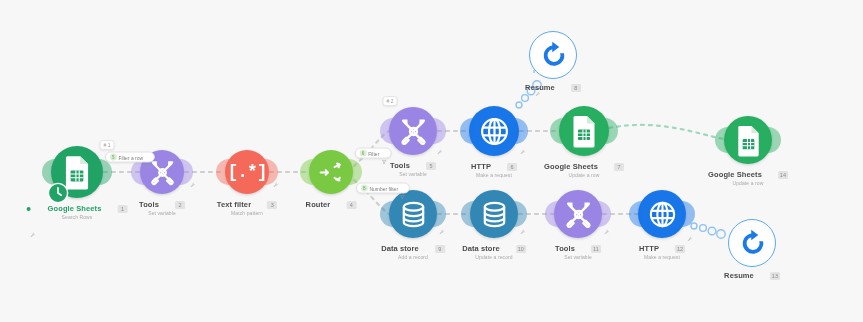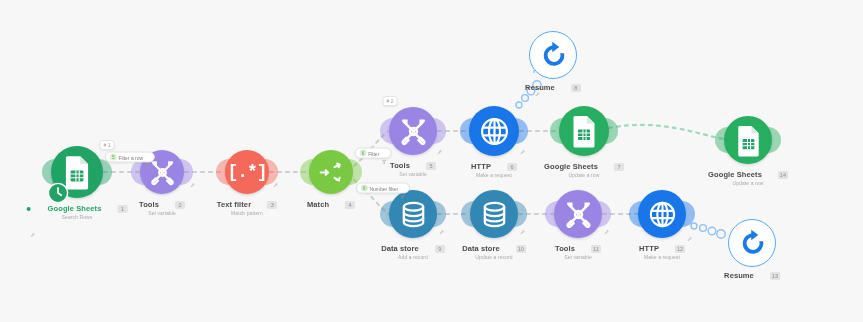--- a/index.html
+++ b/index.html
@@ -222,21 +222,21 @@
           <path d="M14.5 7.5l4 -2"></path>
                 <path d="M16.6 4.6l2.2 .9-.9 2.2"></path>
           <path d="M14.5 16.5l4 2"></path>
                 <path d="M18.8 16.3l-.9 2.2-2.2-.9"></path>
         </g>
             </svg>
           </span>
         </div>
         <div class="caption" style="top: 50px;">
           <div class="cap-row">
-            <span class="cap-title">Match</span>
+            <span class="cap-title">Router</span>
             <span class="cap-badge">4</span>
           </div>
         </div>
       </div>
       <div class="node" style="left: 413px; top: 131px;">
         <div class="bubble" style="width: 48px; height: 48px; background: rgb(155, 133, 228);">
           <span class="shoulder left">
             <i style="background: rgb(155, 133, 228);"></i>
           </span>
           <span class="shoulder right">

